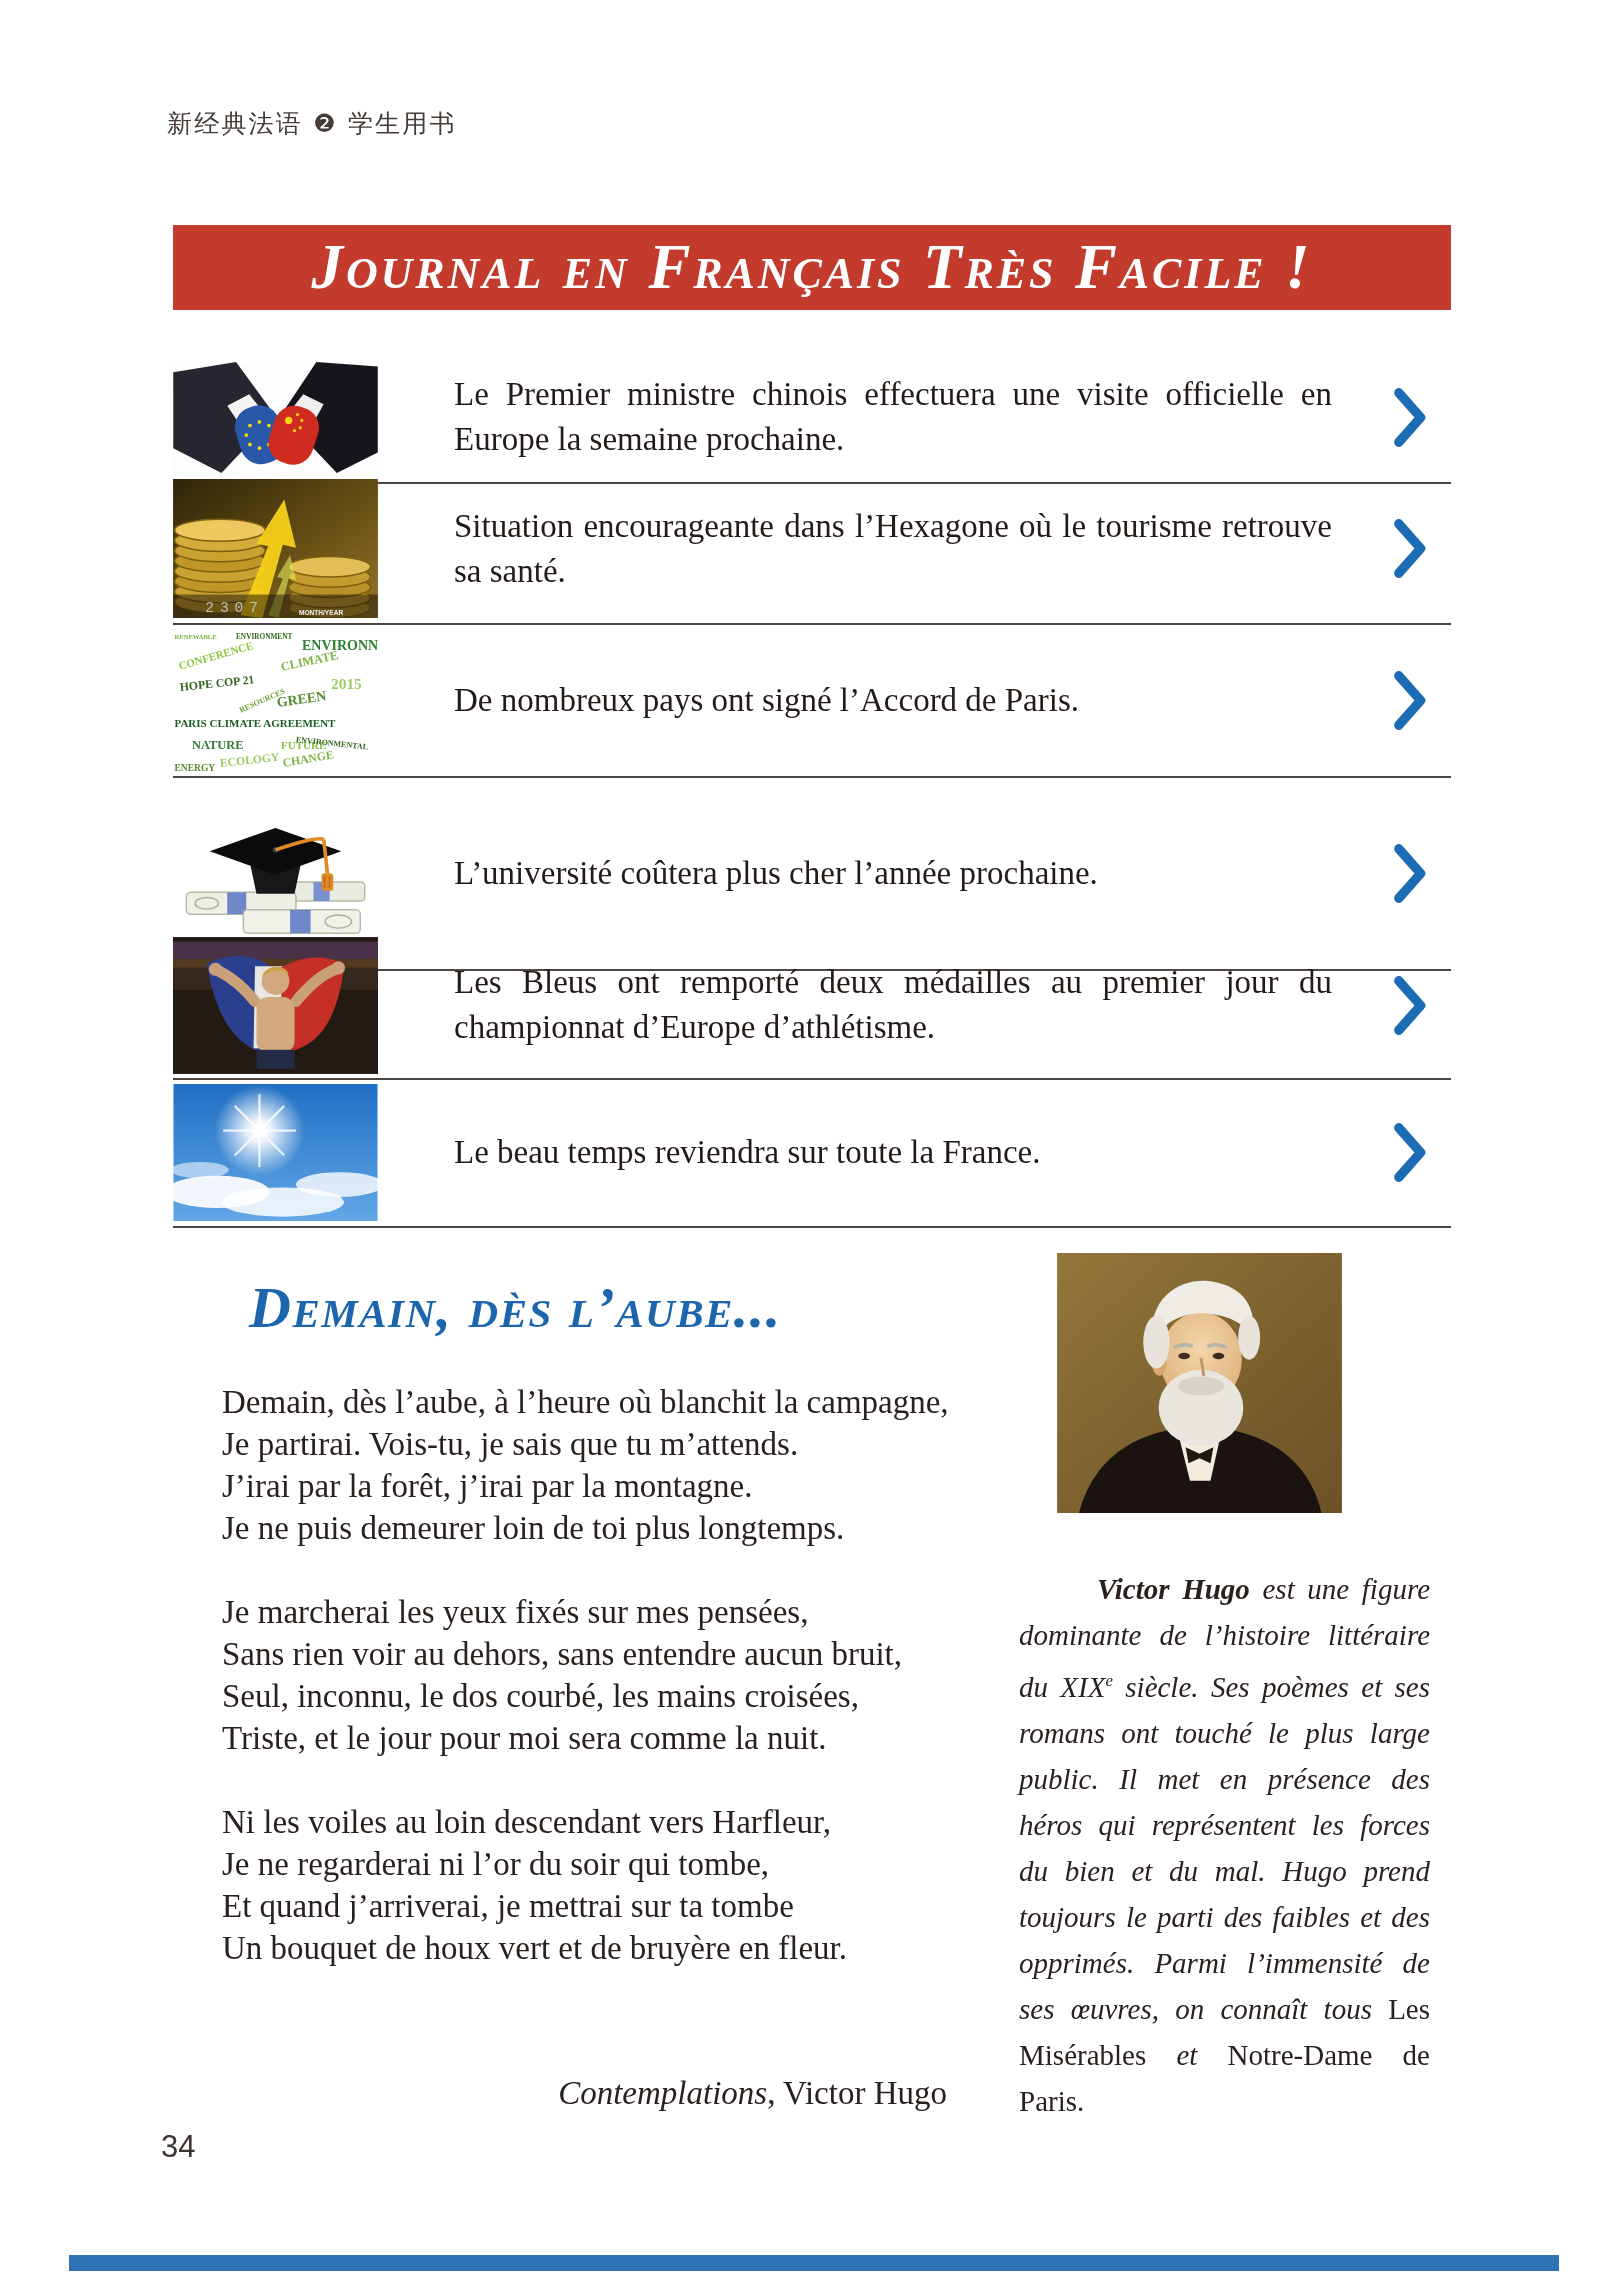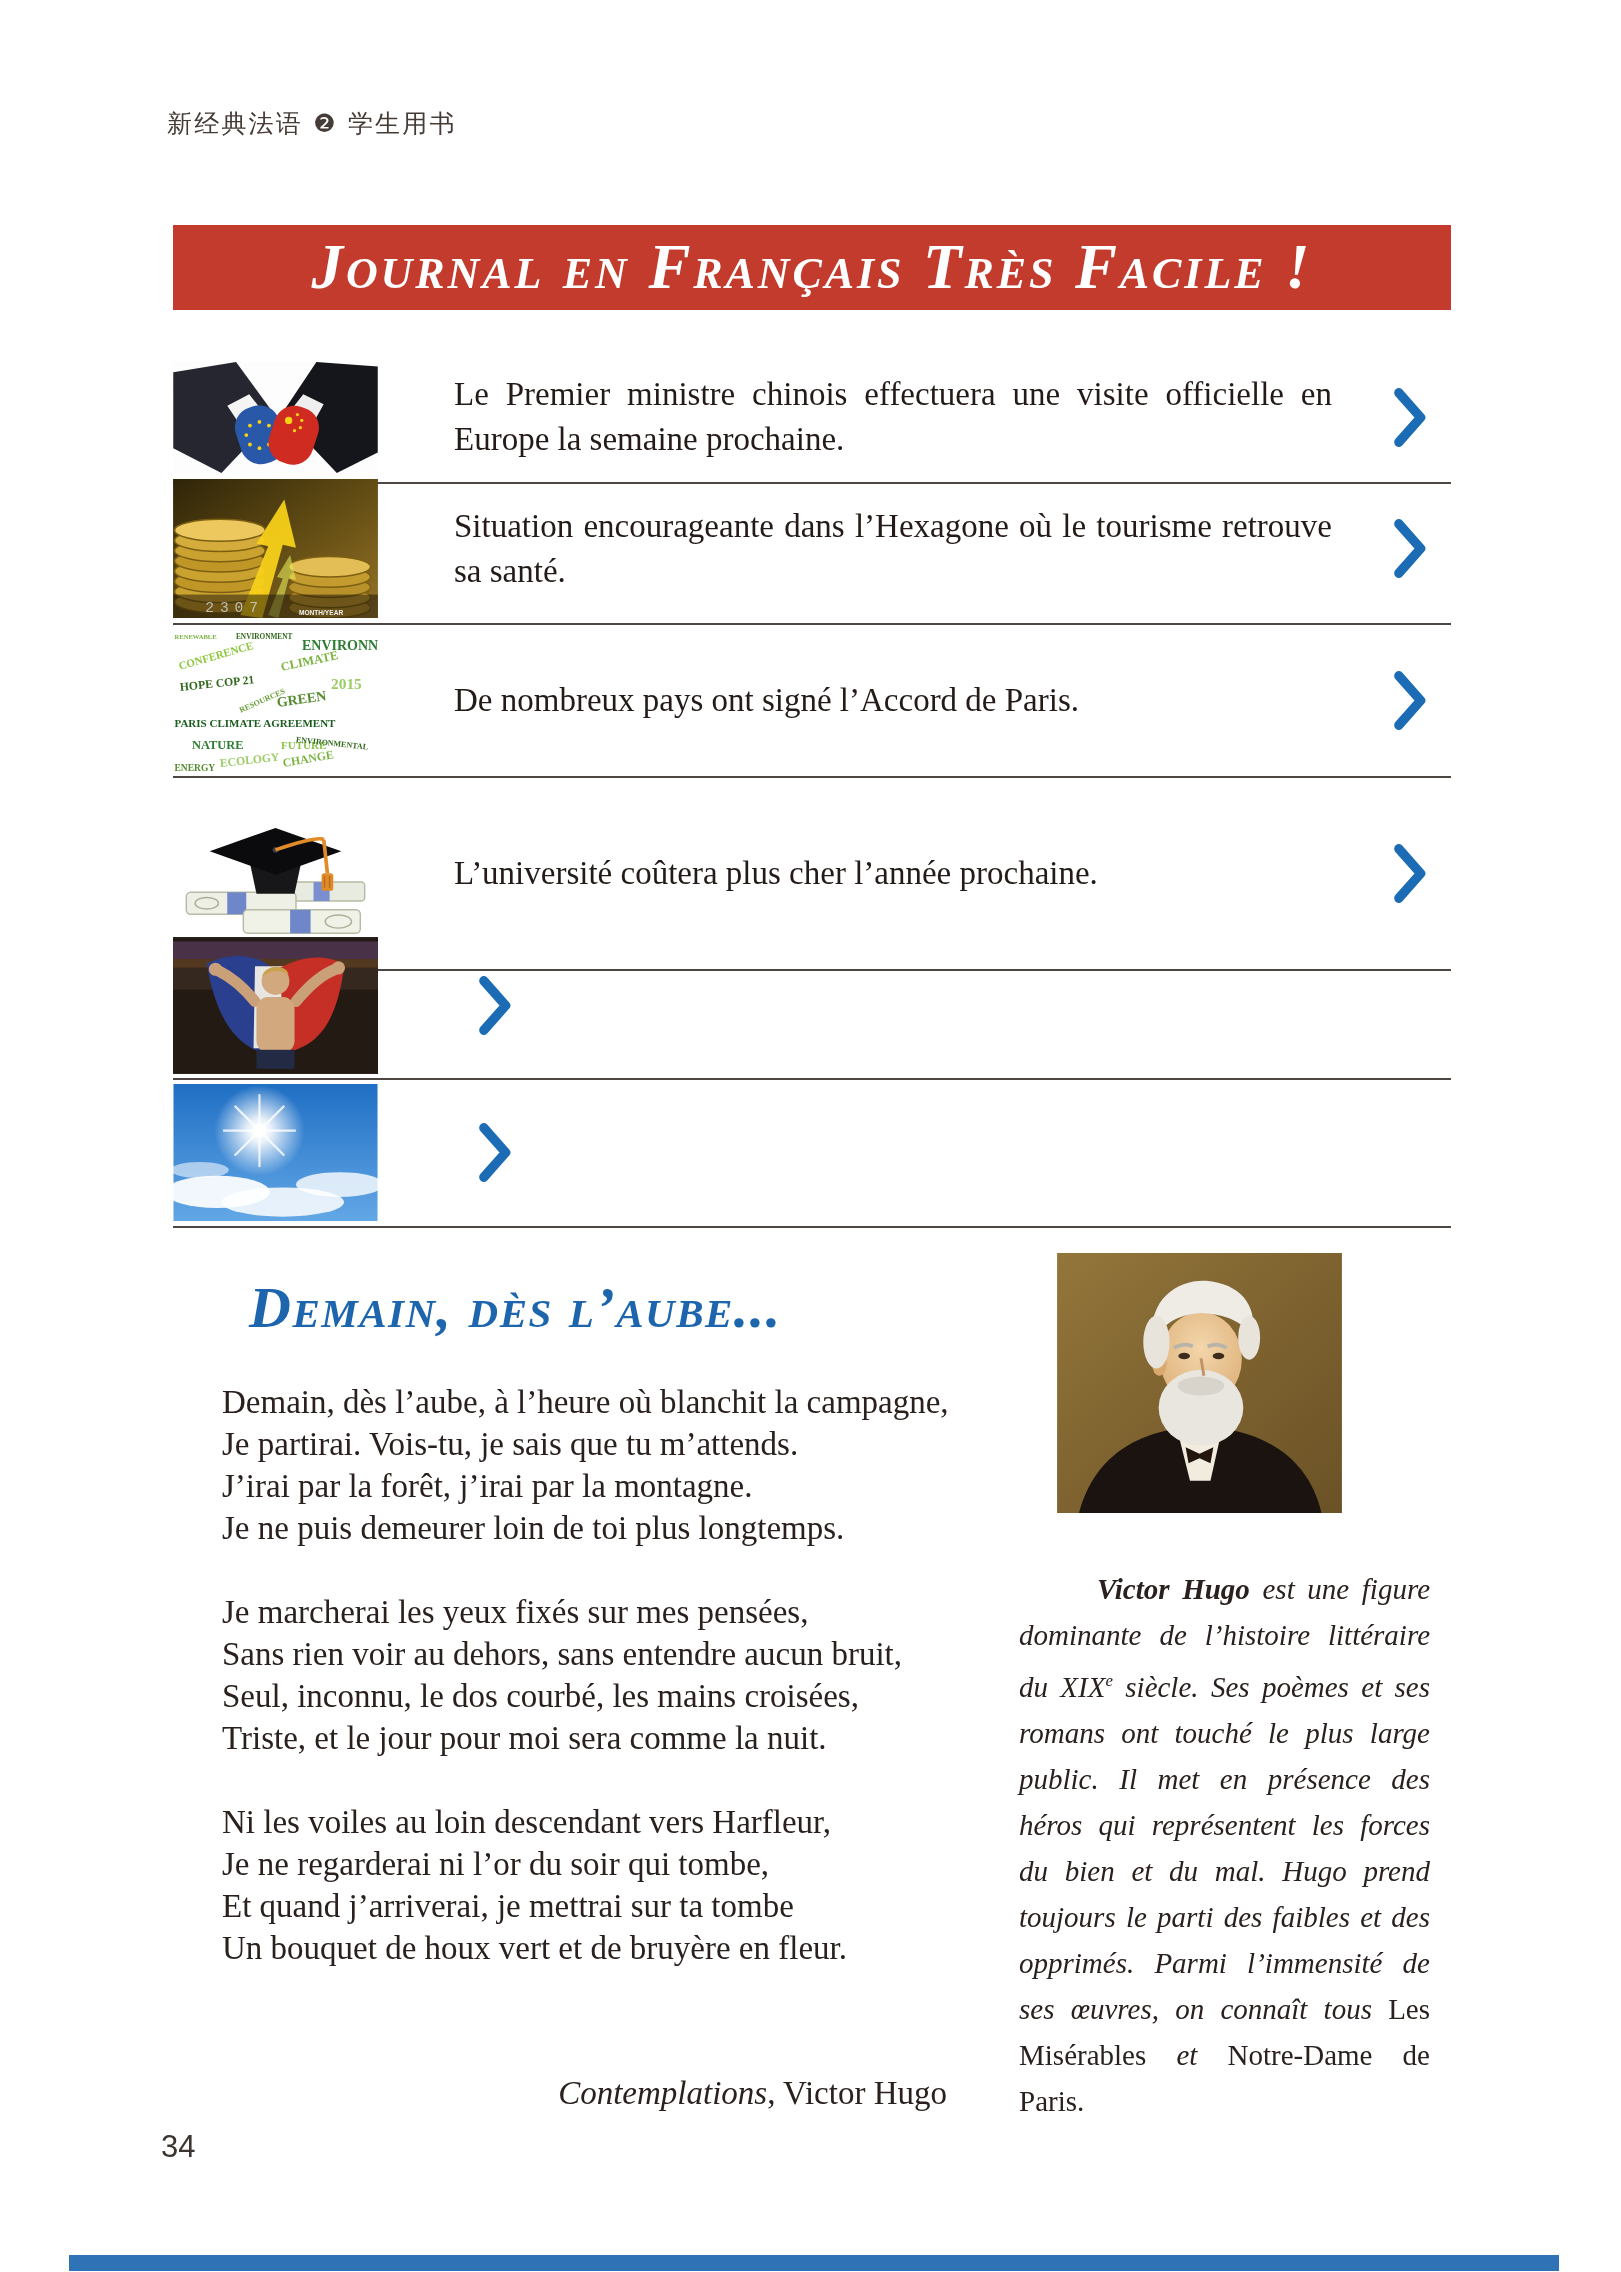--- a/index.html
+++ b/index.html
@@ -216,20 +216,21 @@
         <path d="M112,88 C96,68 78,54 62,46" stroke="#caa078" stroke-width="15" fill="none" stroke-linecap="round"></path>
         <path d="M168,88 C186,66 206,50 222,44" stroke="#caa078" stroke-width="15" fill="none" stroke-linecap="round"></path>
         <circle cx="58" cy="44" r="9" fill="#caa078"></circle>
         <circle cx="226" cy="42" r="9" fill="#caa078"></circle>
         <rect x="114" y="82" width="52" height="76" rx="16" fill="#d2a87e"></rect>
         <circle cx="140" cy="60" r="19" fill="#d2a87e"></circle>
         <path d="M122,54 C124,38 156,36 158,52 C150,44 132,44 122,54 Z" fill="#c9a24e"></path>
         <rect x="114" y="154" width="52" height="26" fill="#232a44"></rect>
       </svg>
     </div>
+    <div class="news-text">Les Bleus ont remporté deux médailles au premier jour du championnat d’Europe d’athlétisme.</div>
     <button class="chev">
       <svg viewBox="0 0 48 84">
         <polyline points="8,8 38,42 8,76" fill="none" stroke="#1b6cb4" stroke-width="13" stroke-linecap="round" stroke-linejoin="round"></polyline>
       </svg>
     </button>
   </div>
 
   <div class="news-item i6">
     <div class="thumb">
       <svg viewBox="0 0 280 188" width="205" height="137">
@@ -252,20 +253,21 @@
           <line x1="84" y1="30" x2="152" y2="98"></line>
             <line x1="152" y1="30" x2="84" y2="98"></line>
         </g>
         <circle cx="118" cy="64" r="10" fill="#ffffff"></circle>
         <ellipse cx="60" cy="148" rx="72" ry="22" fill="#ffffff" opacity="0.92"></ellipse>
         <ellipse cx="150" cy="162" rx="84" ry="20" fill="#ffffff" opacity="0.85"></ellipse>
         <ellipse cx="228" cy="138" rx="60" ry="17" fill="#ffffff" opacity="0.8"></ellipse>
         <ellipse cx="36" cy="118" rx="40" ry="11" fill="#ffffff" opacity="0.55"></ellipse>
       </svg>
     </div>
+    <div class="news-text">Le beau temps reviendra sur toute la France.</div>
     <button class="chev">
       <svg viewBox="0 0 48 84">
         <polyline points="8,8 38,42 8,76" fill="none" stroke="#1b6cb4" stroke-width="13" stroke-linecap="round" stroke-linejoin="round"></polyline>
       </svg>
     </button>
   </div>
 
   <div class="sec-title">Demain, dès l’aube...</div>
 
   <div class="poem">

